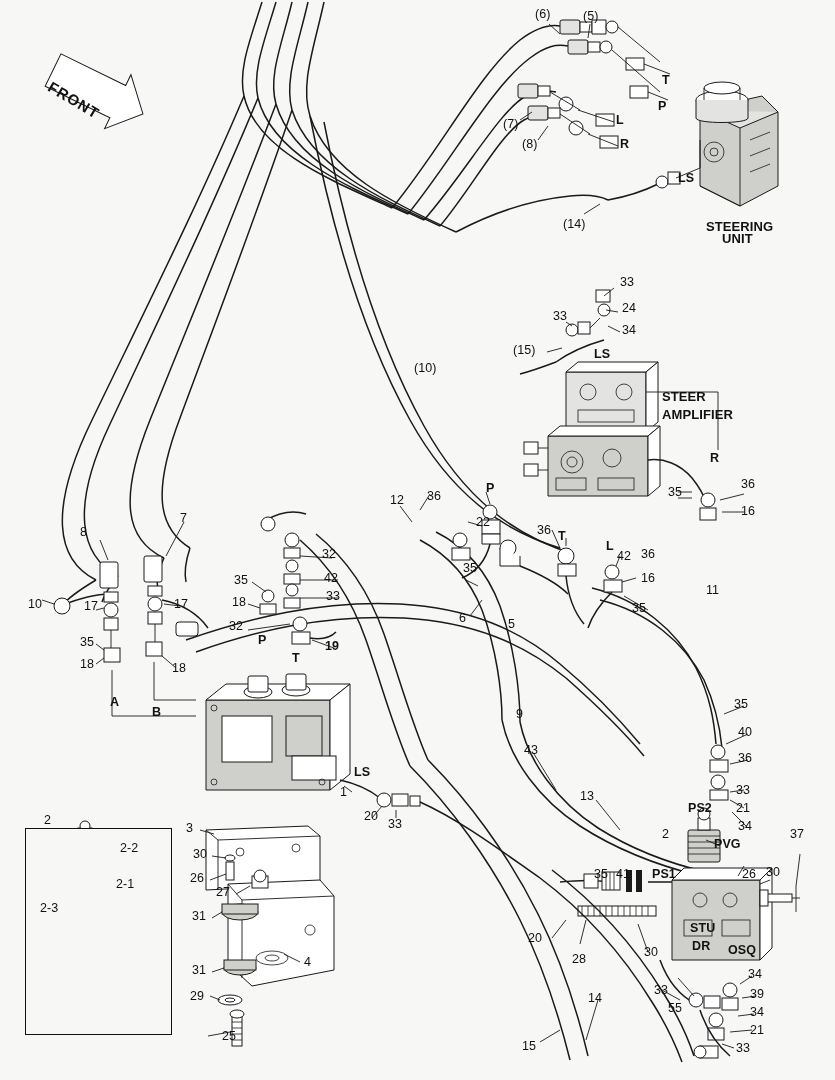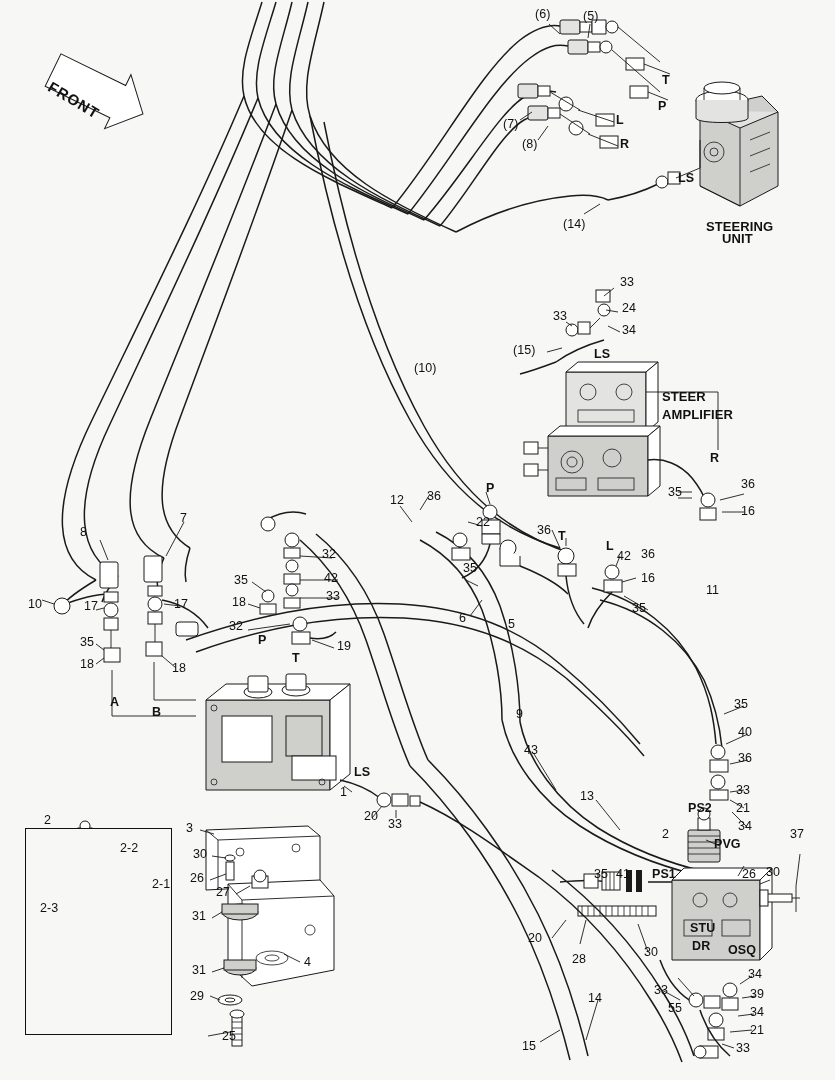--- a/index.html
+++ b/index.html
@@ -568,21 +568,21 @@
   <div class="lbl" style="left:641px; top:572px;">16</div>
   <div class="lbl" style="left:632px; top:602px;">35</div>
   <div class="lbl" style="left:706px; top:584px;">11</div>
 
   <div class="lbl" style="left:322px; top:548px;">32</div>
   <div class="lbl" style="left:324px; top:572px;">42</div>
   <div class="lbl" style="left:326px; top:590px;">33</div>
   <div class="lbl" style="left:234px; top:574px;">35</div>
   <div class="lbl" style="left:232px; top:596px;">18</div>
   <div class="lbl" style="left:229px; top:620px;">32</div>
-  <div class="lbl" style="left:337px; top:640px;">19</div>
+  <div class="lbl" style="left:325px; top:640px;font-weight:bold;">19</div>
   <div class="lbl" style="left:463px; top:562px;">35</div>
   <div class="lbl" style="left:459px; top:612px;">6</div>
   <div class="lbl" style="left:508px; top:618px;">5</div>
   <div class="lbl" style="left:516px; top:708px;">9</div>
 
   <div class="lbl" style="left:80px; top:526px;">8</div>
   <div class="lbl" style="left:180px; top:512px;">7</div>
   <div class="lbl" style="left:28px; top:598px;">10</div>
   <div class="lbl" style="left:84px; top:600px;">17</div>
   <div class="lbl" style="left:174px; top:598px;">17</div>
@@ -628,16 +628,16 @@
   <div class="lbl" style="left:654px; top:984px;">33</div>
   <div class="lbl" style="left:668px; top:1002px;">55</div>
   <div class="lbl" style="left:748px; top:968px;">34</div>
   <div class="lbl" style="left:750px; top:988px;">39</div>
   <div class="lbl" style="left:750px; top:1006px;">34</div>
   <div class="lbl" style="left:750px; top:1024px;">21</div>
   <div class="lbl" style="left:736px; top:1042px;">33</div>
 
   <div class="lbl" style="left:44px; top:814px;">2</div>
   <div class="lbl" style="left:120px; top:842px;">2-2</div>
-  <div class="lbl" style="left:116px; top:878px;margin-left:36px;">2-1</div>
+  <div class="lbl" style="left:116px; top:878px;">2-1</div>
   <div class="lbl" style="left:40px; top:902px;">2-3</div>
 
 </div>
 
 </body></html>

